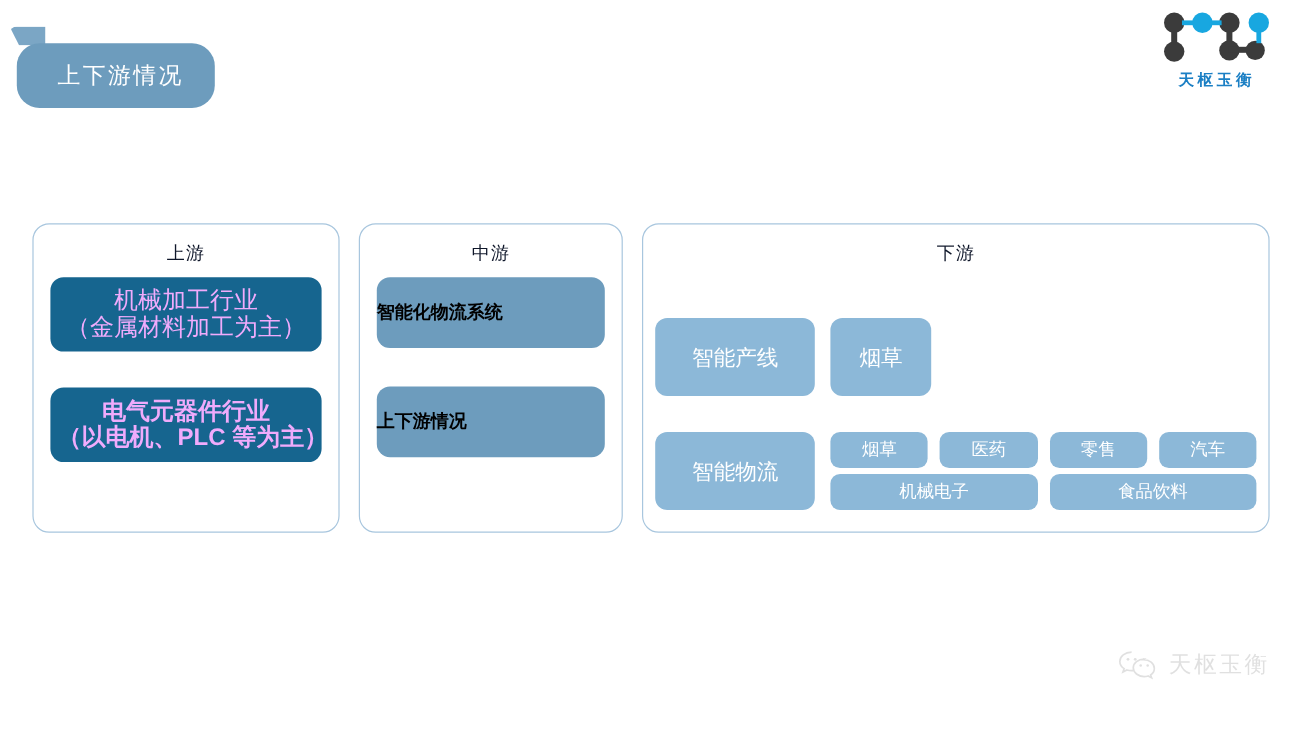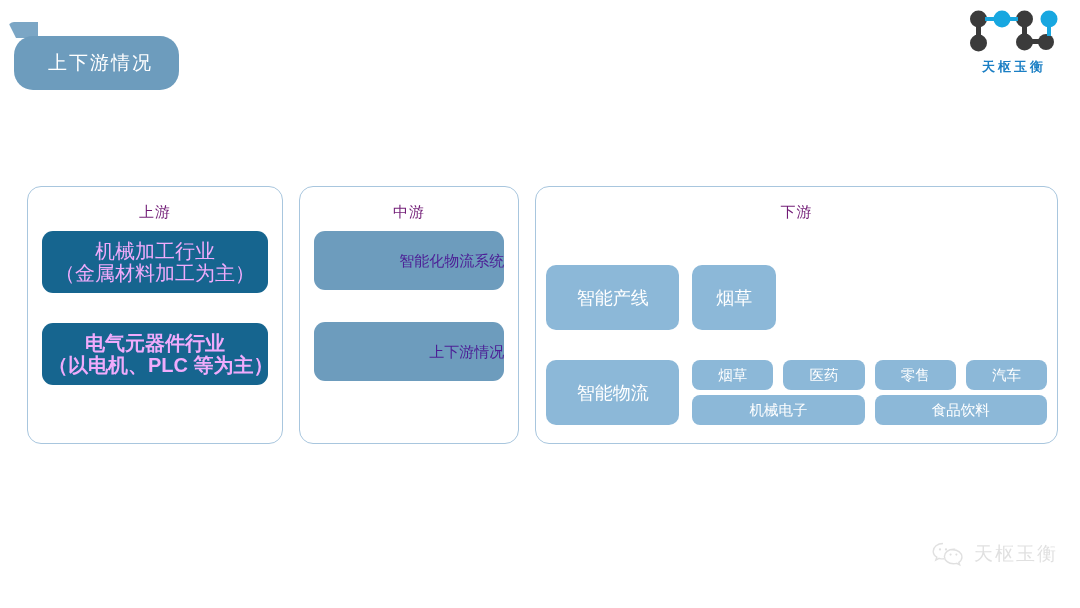--- a/index.html
+++ b/index.html
@@ -77,21 +77,21 @@
     padding: 12px 10px 14px 10px;
     display: flex;
     flex-direction: column;
   }
   .card--upstream   { width: 256px; }
   .card--midstream  { width: 231px; }
   .card--downstream { width: 550px; }
 
   .card-title {
     text-align: center;
-    color: #701a75;
+    color: #0f172a;
     font-size: 15px;
     letter-spacing: 1px;
     margin-bottom: 6px;
     height: 26px;
     line-height: 26px;
   }
 
   .card-body {
     flex: 1;
     display: flex;
@@ -108,27 +108,28 @@
     line-height: 22px;
     padding: 9px 6px;
     margin: 0 4px;
   }
   .up-box + .up-box { margin-top: 30px; font-weight: bold; }
   .up-box .ln { display: block; white-space: nowrap; }
 
   
   .mid-box {
     background: #6d9cbd;
-    color: #4c1d95;
+    color: #000000;
     border-radius: 11px;
-    text-align: right;
+    text-align: left;
     font-size: 15px;
     height: 59px;
     line-height: 59px;
     margin: 0 4px;
+    font-weight: bold;
   }
   .mid-box + .mid-box { margin-top: 32px; }
 
   
   .down-rows {
     flex: 1;
     display: flex;
     flex-direction: column;
     justify-content: flex-end;
     padding-bottom: 4px;

